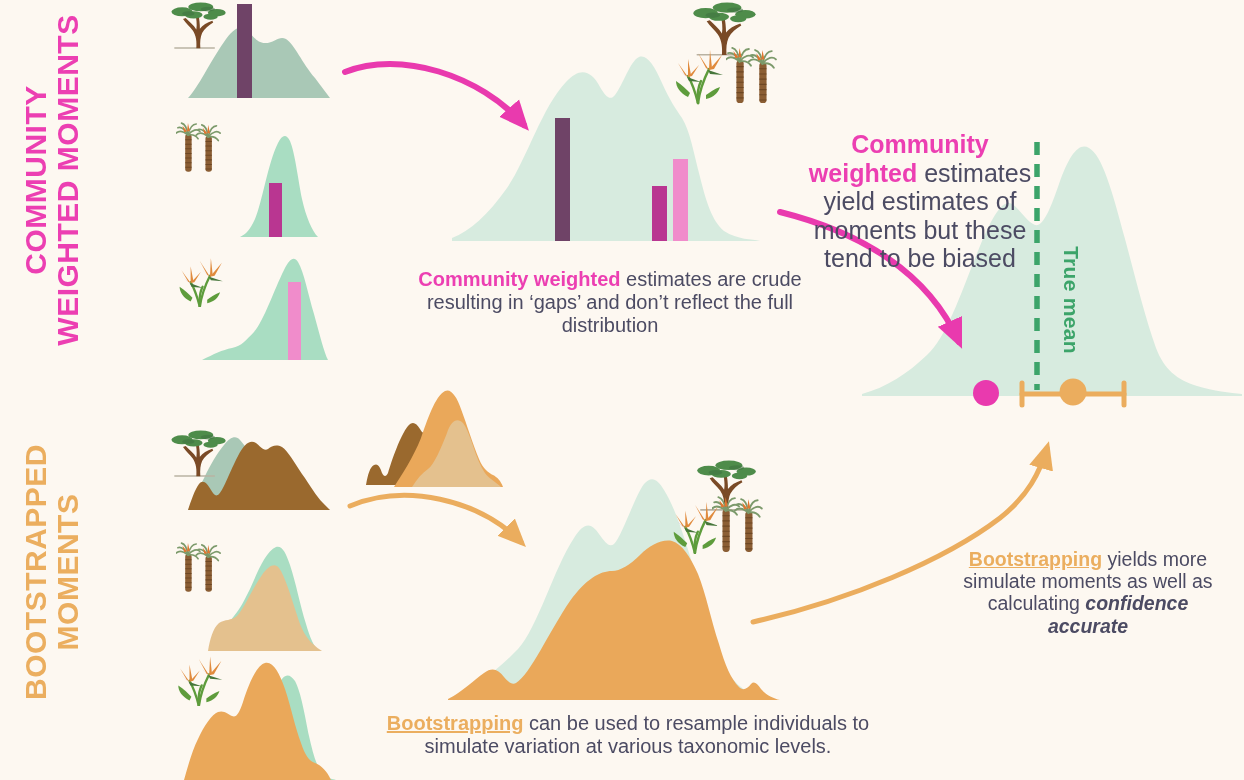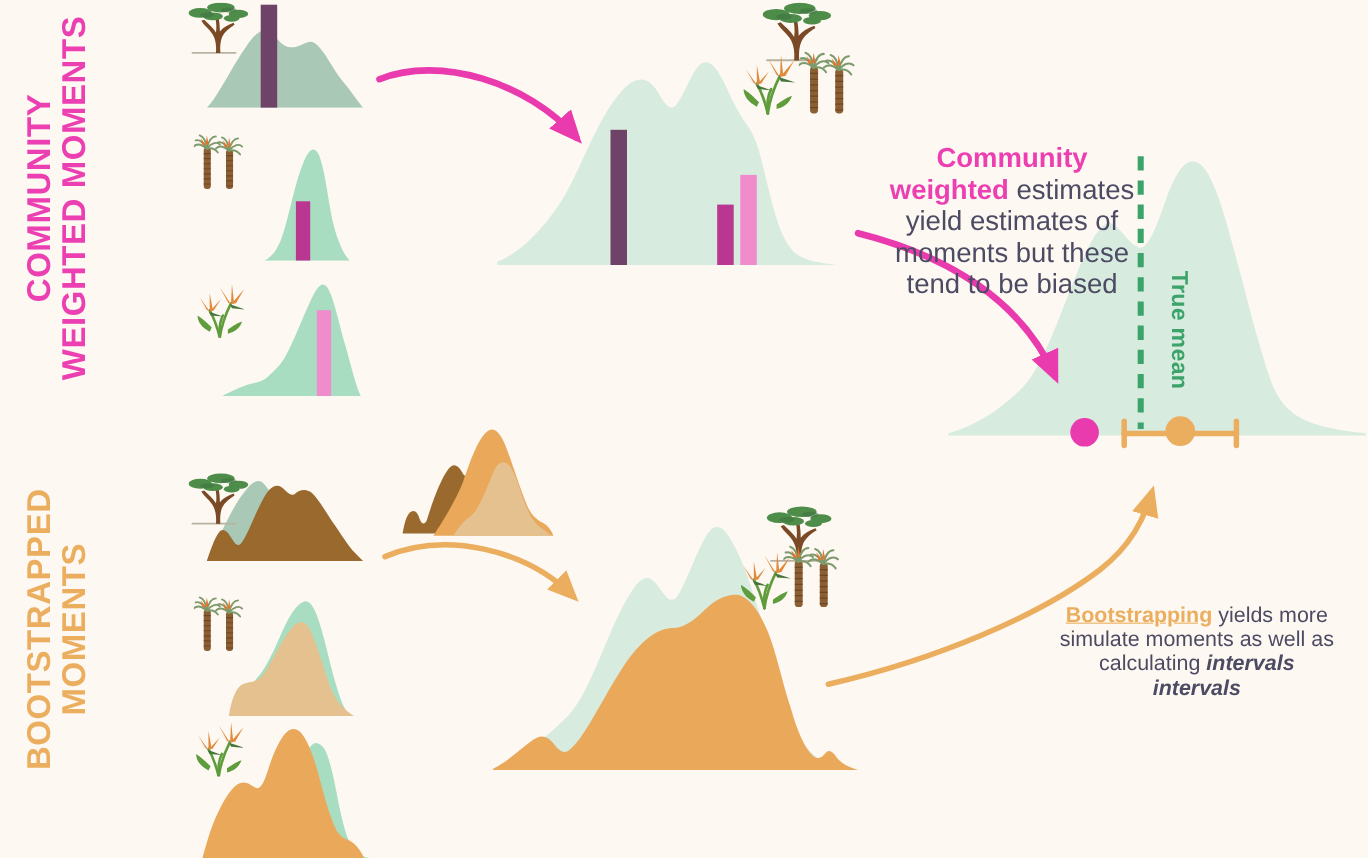--- a/index.html
+++ b/index.html
@@ -265,25 +265,31 @@
       <line x1="1124" y1="383" x2="1124" y2="405"></line>
     </g>
     <circle cx="986" cy="393" r="13" fill="#E93AAE"></circle>
     <circle cx="1073" cy="392" r="13.5" fill="#EBAD5E"></circle>
     <path d="M345,72 C400,50 480,75 524,125" stroke="#E93AAE" stroke-width="6" fill="none" stroke-linecap="round" marker-end="url(#ah-pink)"></path>
     <path d="M780,212 C860,232 928,272 959,342" stroke="#E93AAE" stroke-width="6" fill="none" stroke-linecap="round" marker-end="url(#ah-pink)"></path>
     <path d="M350,506 C405,483 478,499 521,542" stroke="#EBAD5E" stroke-width="5" fill="none" stroke-linecap="round" marker-end="url(#ah-orange)"></path>
     <path d="M753,622 C850,600 945,560 1000,518 C1028,496 1040,472 1047,448" stroke="#EBAD5E" stroke-width="5" fill="none" stroke-linecap="round" marker-end="url(#ah-orange)"></path>
   </svg>
 
+  <div class="caption cap-comm">
+    <span class="hl-pink">Community weighted</span><span> estimates are crude resulting in ‘gaps’ and don’t reflect the full distribution</span>
+  </div>
 
   <div class="caption note-comm">
     <span class="hl-pink">Community weighted</span><span> estimates yield estimates of moments but these tend to be biased</span>
   </div>
 
   <div class="true-mean">True mean</div>
 
+  <div class="caption cap-boot">
+    <span class="hl-orange">Bootstrapping</span><span> can be used to resample individuals to simulate variation at various taxonomic levels.</span>
+  </div>
 
   <div class="caption note-boot">
-    <span class="hl-orange">Bootstrapping</span><span> yields more simulate moments as well as calculating </span><span class="it">intervals intervals</span>
+    <span class="hl-orange">Bootstrapping</span><span> yields more simulate moments as well as calculating </span><span class="it">confidence accurate</span>
   </div>
 
 </div>
 
 </body></html>

